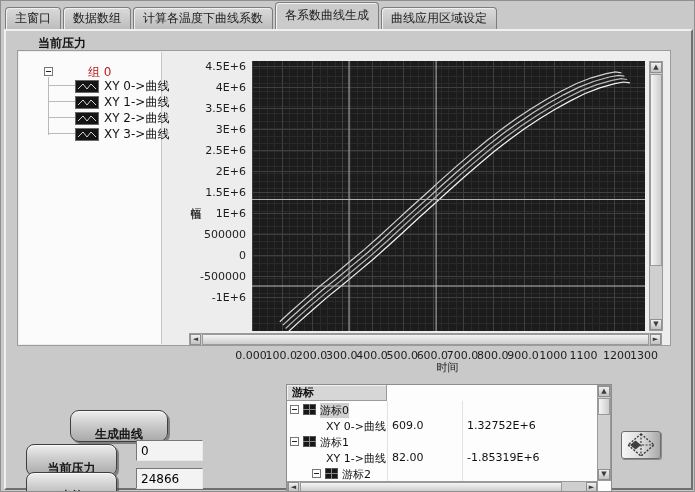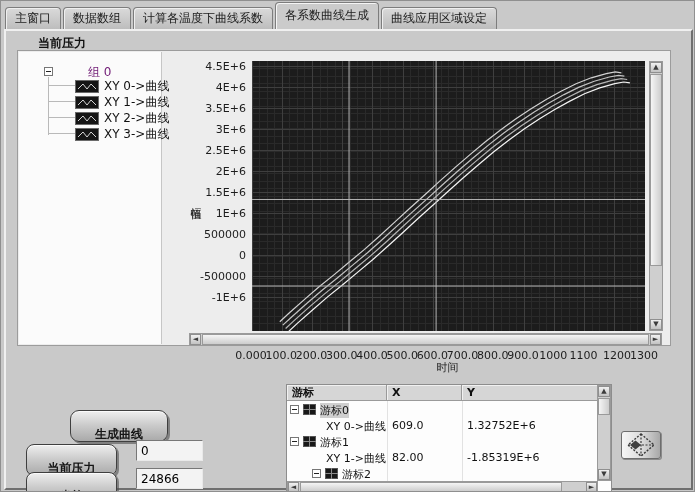--- a/index.html
+++ b/index.html
@@ -18,21 +18,21 @@
         background:#c9c9c9;border:2px solid;border-color:#f0f0f0 #6f6f6f #6f6f6f #f0f0f0;}
   .graph-label{position:absolute;left:32px;top:4px;font-size:12px;font-weight:bold;color:#111;}
   
   .graph-widget{position:absolute;left:11px;top:19px;width:654px;height:326px;}
   .gw-top{position:absolute;left:0;top:0;width:654px;height:296px;box-sizing:border-box;
           background:#ededed;border:1px solid #9c9c9c;}
   .legend-panel{position:absolute;left:1px;top:1px;width:142px;height:292px;background:#fbfbfb;
           border-right:1px solid #c6c6c6;}
   .expand-box{position:absolute;width:9px;height:9px;background:#fff;border:1px solid #767676;box-sizing:border-box;}
   .expand-box::after{content:"";position:absolute;left:1px;top:3px;width:5px;height:1px;background:#222;}
-  .group-label{position:absolute;left:70px;top:13px;font-size:12px;color:#701a75;}
+  .group-label{position:absolute;left:70px;top:13px;font-size:12px;color:#b91c1c;}
   .leg-row{position:absolute;left:57px;height:14px;display:flex;align-items:center;}
   .leg-row span{margin-left:5px;font-size:12px;color:#111;white-space:nowrap;}
   .treeline{position:absolute;background:#b9b9b9;}
   .y-title{position:absolute;left:169px;top:148px;writing-mode:vertical-rl;font-size:11px;color:#222;letter-spacing:1px;}
   .ytick{position:absolute;left:158px;width:70px;text-align:right;font-size:11px;color:#1d1d1d;}
   .x-title{position:absolute;left:234px;top:310px;width:393px;text-align:center;font-size:11px;color:#222;}
   .xtick{position:absolute;top:299px;width:50px;text-align:center;font-size:11px;color:#1d1d1d;}
   #plot{position:absolute;left:234px;top:10px;}
   
   .sb{position:absolute;background:#cfcfcf;border:1px solid #9a9a9a;box-sizing:border-box;}
@@ -44,21 +44,21 @@
   .lvbtn{position:absolute;border-radius:8px;border:1px solid #3f3f3f;font-family:inherit;
          background:linear-gradient(180deg,#eeeeee 0%,#c9c9c9 50%,#a9a9a9 100%);
          box-shadow:2px 2px 0 rgba(80,80,80,.6), inset 0 1px 0 #fafafa;
          font-size:12px;font-weight:bold;color:#151515;padding:15px;cursor:default;}
   .valbox{position:absolute;box-sizing:border-box;background:#f3f3f3;border:1px solid;
           border-color:#777 #e9e9e9 #e9e9e9 #777;font-family:inherit;font-size:12px;color:#000;
           padding:2px 4px;outline:none;}
   
   .cursor-table{position:absolute;left:280px;top:353px;width:326px;height:110px;box-sizing:border-box;
                 background:#fdfdfd;border:1px solid #8d8d8d;}
-  .ct-head{position:absolute;left:0;top:0;height:16px;display:flex;}
+  .ct-head{position:absolute;left:0;top:0;height:16px;display:flex;flex-direction:column;}
   .ct-col{height:16px;line-height:15px;box-sizing:border-box;background:#d6d6d6;border-right:1px solid #9a9a9a;
           border-bottom:1px solid #9a9a9a;box-shadow:inset 1px 1px 0 #f1f1f1;font-size:11px;font-weight:bold;
           color:#111;padding-left:5px;}
   .ct-body{position:absolute;left:0;top:16px;width:311px;height:81px;overflow:hidden;background:#fdfdfd;}
   .ct-row{position:absolute;left:0;width:311px;height:16px;font-size:11px;color:#111;}
   .ct-row .lbl{position:absolute;top:2px;white-space:nowrap;}
   .colsep{position:absolute;top:0;width:1px;height:81px;background:#e2e2e2;}
   .minibox{position:absolute;left:3px;top:4px;width:9px;height:9px;background:#fff;border:1px solid #767676;box-sizing:border-box;}
   .minibox::after{content:"";position:absolute;left:1px;top:3px;width:5px;height:1px;background:#222;}
   .diamond-btn{position:absolute;left:615px;top:400px;width:40px;height:28px;border:1px solid #6d6d6d;

